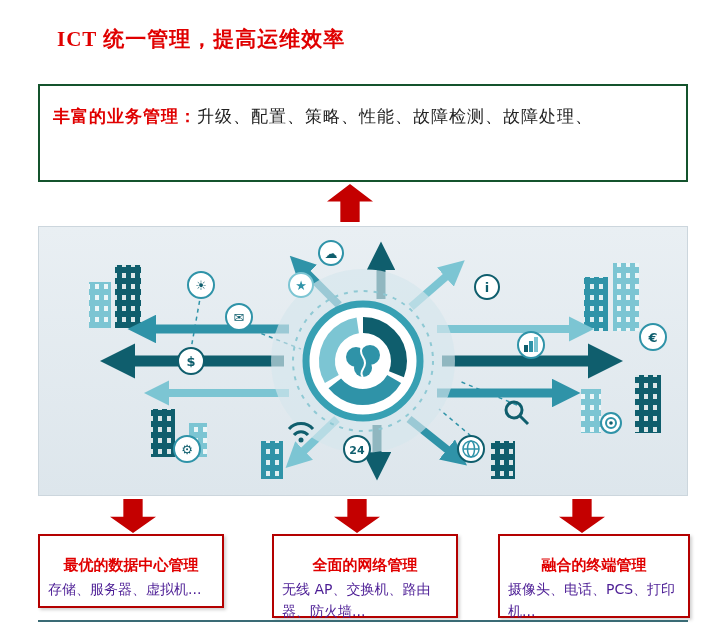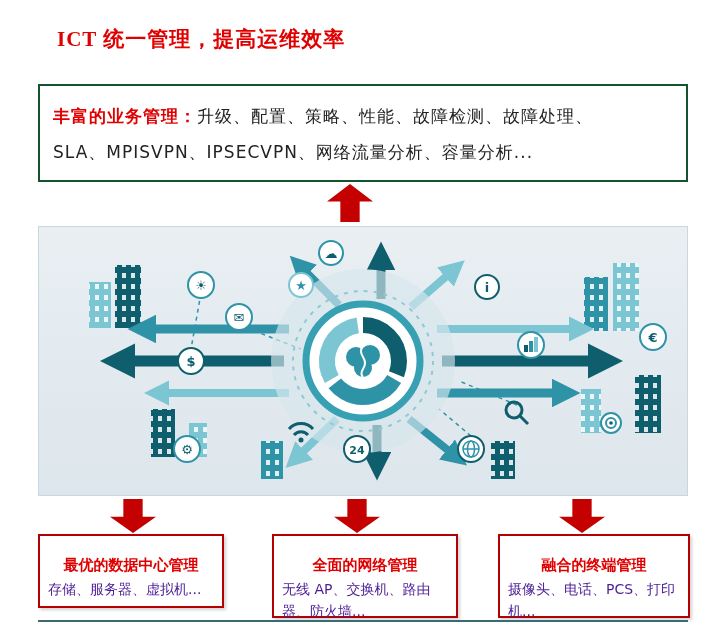--- a/index.html
+++ b/index.html
@@ -45,21 +45,20 @@
 </style>
 </head>
 <body>
 
 <div class="page">
 
   <h1 class="page-title">ICT 统一管理，提高运维效率</h1>
 
   <div class="top-box">
     <span class="label">丰富的业务管理：</span><span>升级、配置、策略、性能、故障检测、故障处理、</span><br>
-    <span>SLA、MPISVPN、IPSECVPN、网络流量分析、容量分析...</span>
   </div>
 
   <div class="arrow-up"></div>
 
   <div class="illustration">
     <svg viewBox="0 0 648 268" width="648" height="268">
       <defs>
         <pattern id="win" width="9" height="11" patternUnits="userSpaceOnUse">
           <rect x="2" y="2" width="4" height="5" fill="rgba(255,255,255,0.85)"></rect>
         </pattern>

